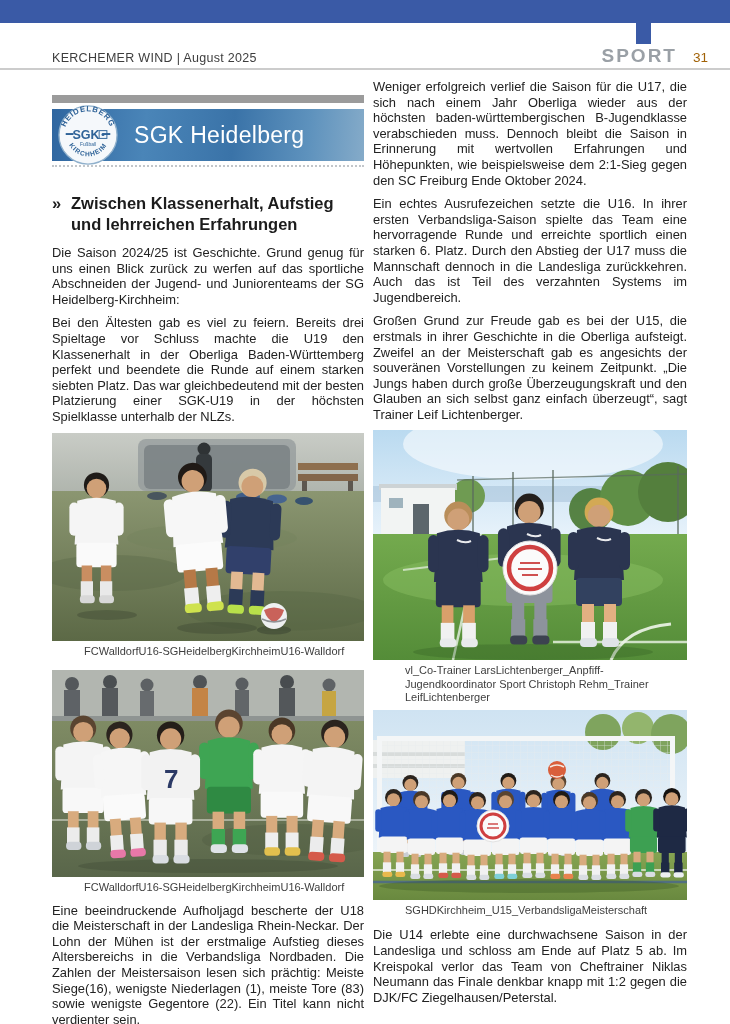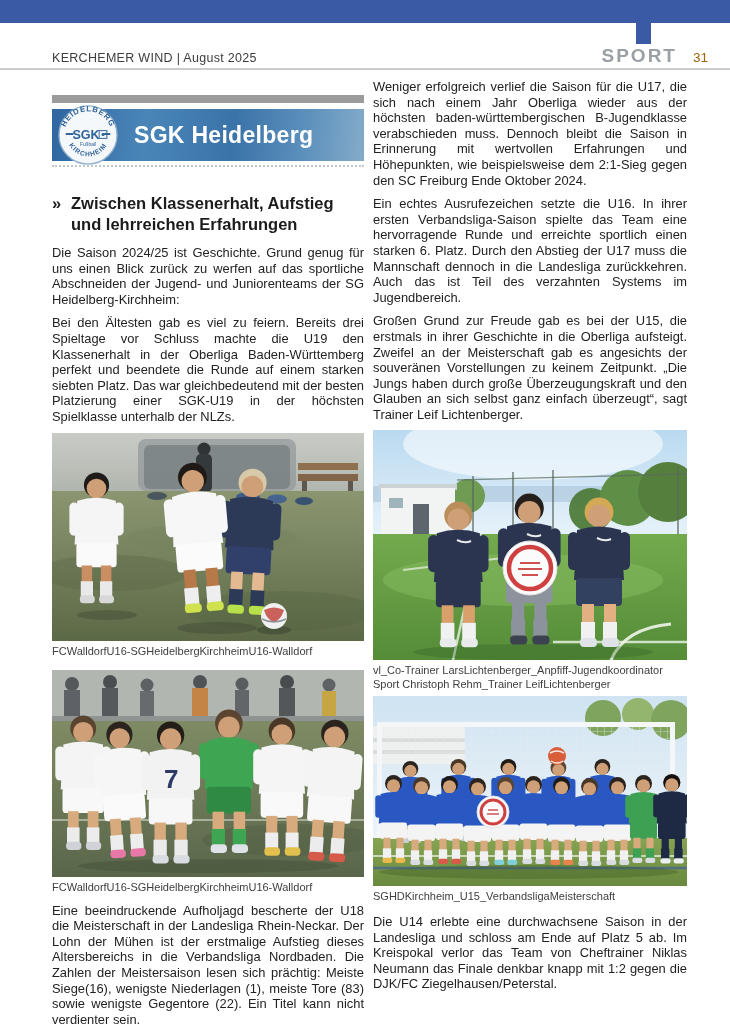--- a/index.html
+++ b/index.html
@@ -21,35 +21,35 @@
   .col-left  { left:52px;  top:95px; width:312px; }
   .col-right { left:373px; top:79px; width:314px; }
 
   .gray-bar { height:8px; background:#9b9b9b; }
   .banner {
     margin-top:6px; height:52px; position:relative;
     background:linear-gradient(95deg,#2f66a0 0%,#4a85b8 30%,#3a73a8 58%,#5e92bd 82%,#85abc9 100%);
   }
   .banner-title {
     position:absolute; left:82px; top:50%; transform:translateY(-50%);
-    color:#ffffff; font-size:23px; font-weight:bold; letter-spacing:0.3px; white-space:nowrap;
+    color:#ffffff; font-size:23px; font-weight:normal; letter-spacing:0.3px; white-space:nowrap;
   }
   .logo { position:absolute; left:5px; top:-5px; width:62px; height:62px; }
   .dotted { margin-top:4px; border-top:2px dotted #c2c6ca; }
 
   .headline { margin:26px 0 0 0; display:flex; font-size:16.5px; line-height:21px; font-weight:bold; color:#1c1c1c; }
   .headline .marker { width:19px; flex:none; }
 
   p.body { margin:10px 0 0 0; font-size:12.9px; line-height:15.6px; text-align:justify; color:#222222; }
   p.body.tight { margin-top:8px; }
   p.body.gap { margin-top:10px; }
 
   figure { margin:8px 0 0 0; line-height:0; }
   figure svg { display:block; }
-  .caption { margin-top:4px; font-size:11px; line-height:13.5px; color:#3e3e3e; text-align:left; }
+  .caption { margin-top:4px; font-size:11px; line-height:13.5px; color:#3e3e3e; text-align:left;margin-left:32px; }
   .cap-gap { margin-top:12px; }
   .hidden-defs { position:absolute; width:0; height:0; overflow:hidden; }
 </style>
 </head>
 <body>
 
 <svg class="hidden-defs" aria-hidden="true">
   <symbol id="fig" overflow="visible">
     <circle cx="14" cy="8" r="7.2" fill="var(--hair,#2b2622)"></circle>
     <circle cx="14" cy="10" r="5.6" fill="var(--skin,#cfa077)"></circle>

